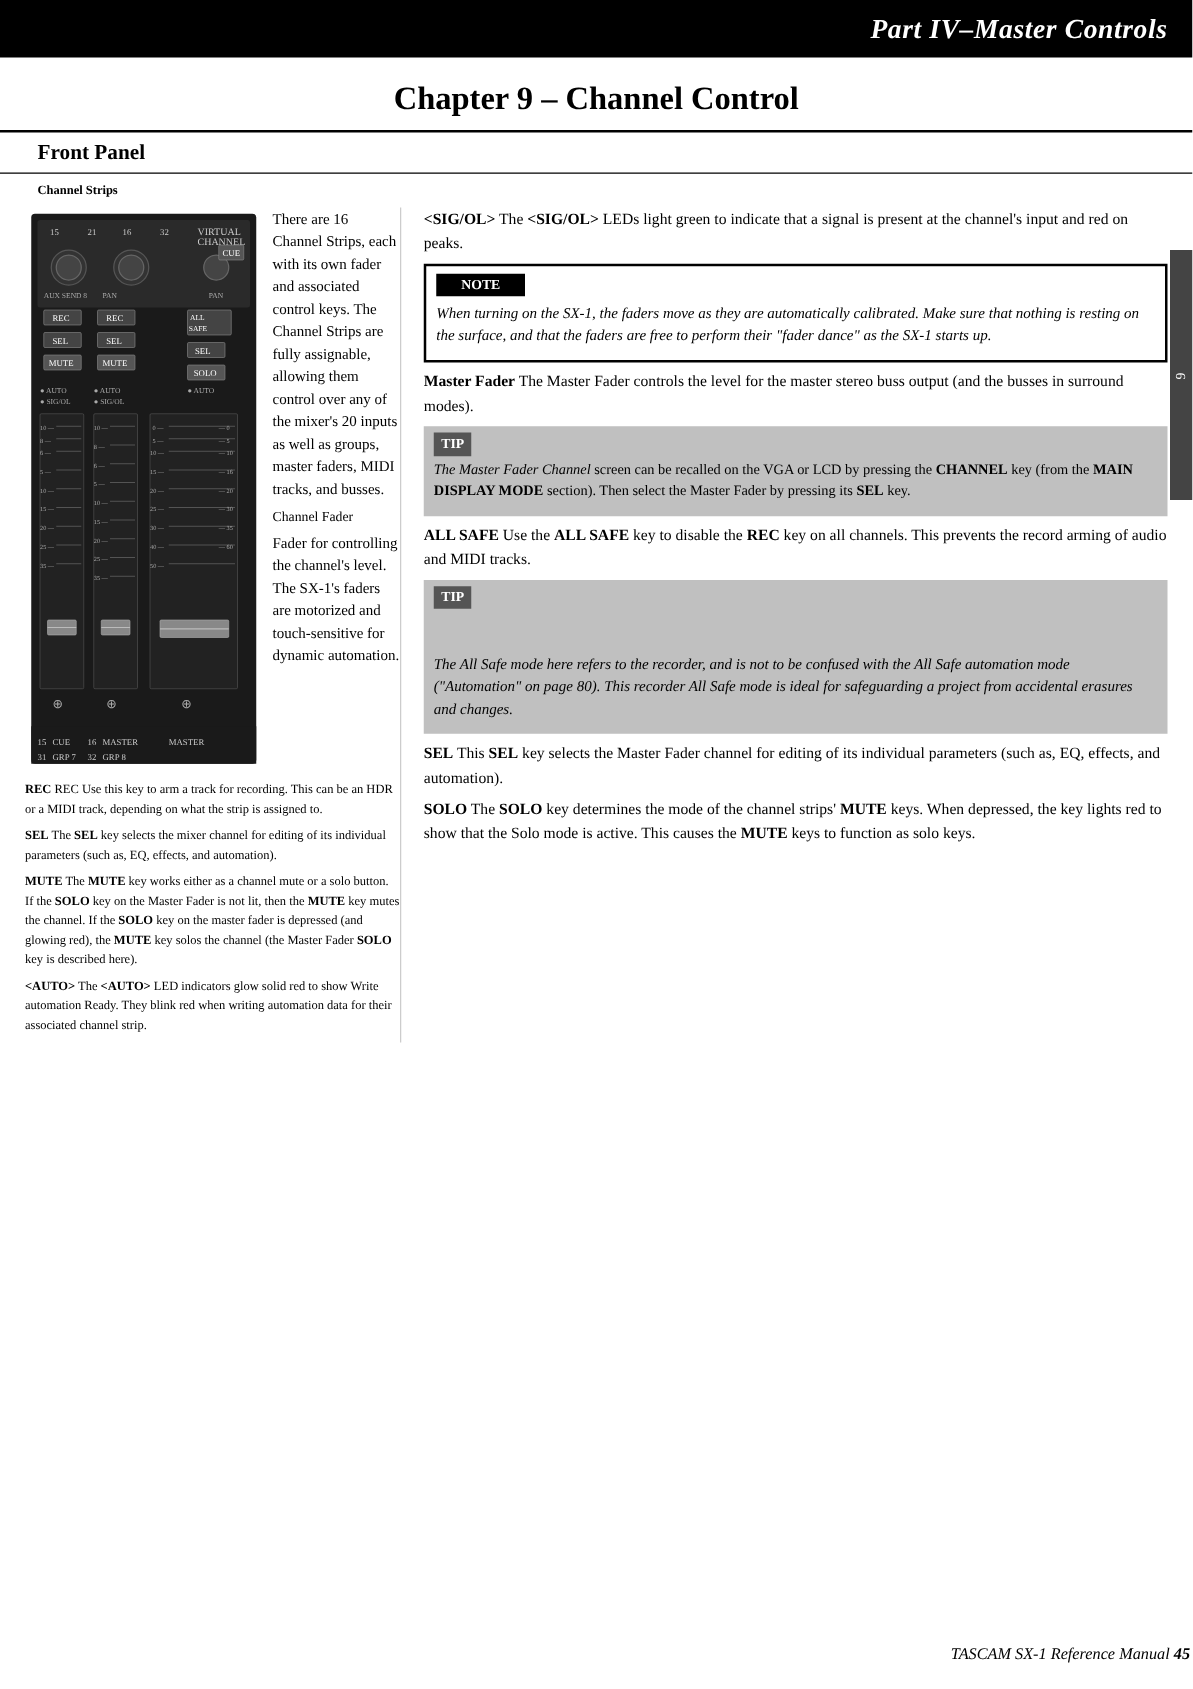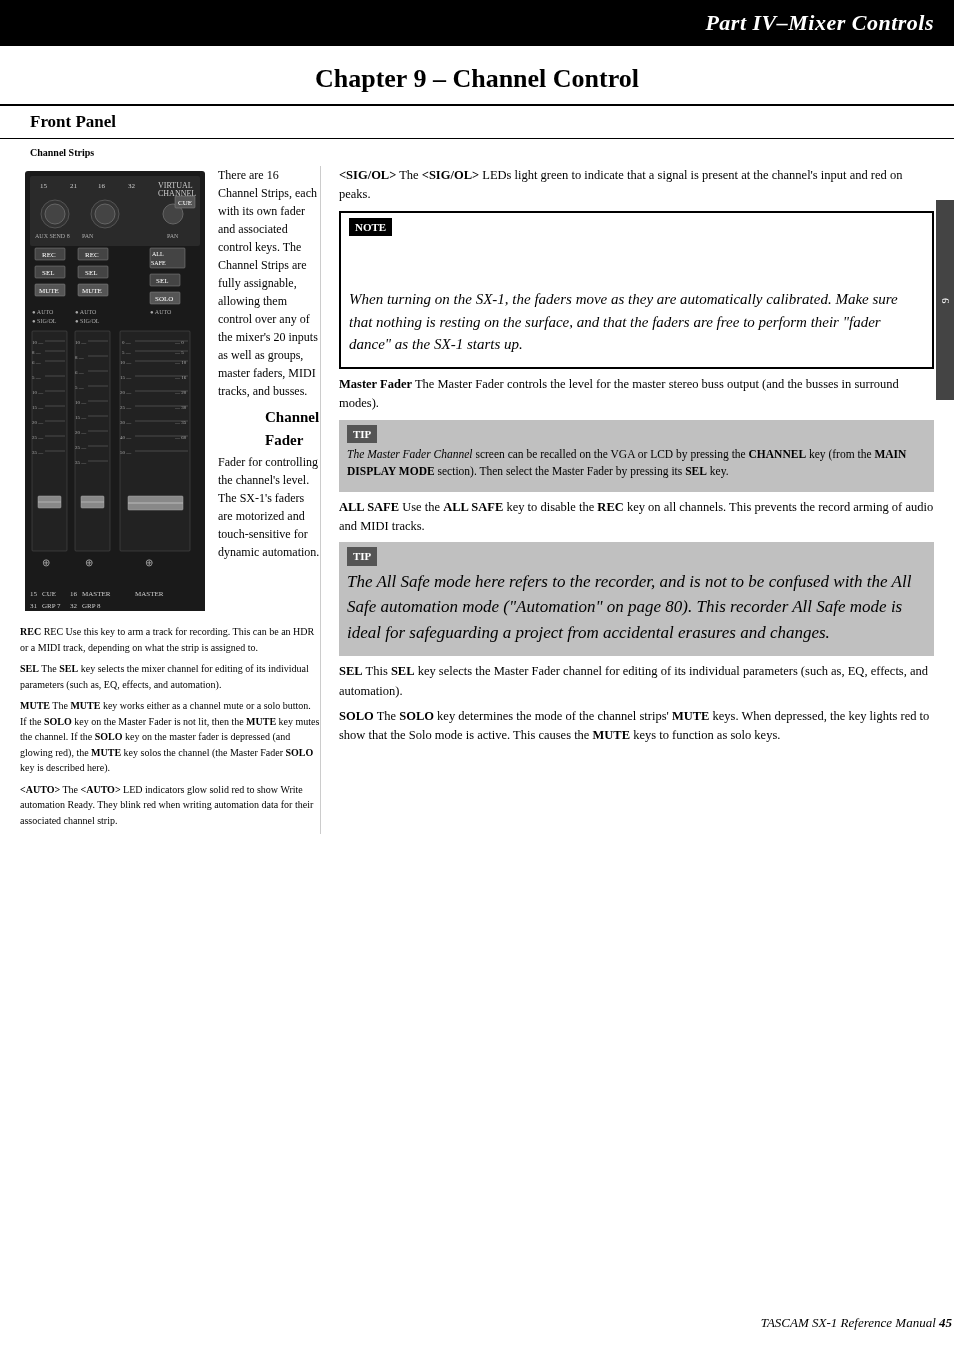--- a/index.html
+++ b/index.html
@@ -61,21 +61,21 @@
       padding: 5px 8px;
       margin: 6px 0;
       font-size: 12px;
       line-height: 1.5;
     }
     .note-label {
       background: #000;
       color: #fff;
       font-weight: bold;
       font-size: 11px;
-      padding: 1px 6px;
+      padding: 1px 20px;
       display: inline-block;
       margin-bottom: 4px;
     }
     .tip-box {
       background: #c0c0c0;
       padding: 5px 8px;
       margin: 6px 0;
       font-size: 11.5px;
       line-height: 1.5;
     }
@@ -102,34 +102,33 @@
     }
     .sidebar-tab-text {
       color: #fff;
       font-size: 11px;
       writing-mode: vertical-rl;
       text-orientation: mixed;
       transform: rotate(180deg);
       letter-spacing: 2px;
     }
     .channel-fader-header {
-      font-size: 15px;
-      font-weight: bold;
+      font-size: 11px;
+      font-weight: normal;
       margin-top: 4px;
       margin-bottom: 2px;
-      margin-left: 47px;
     }
   </style>
 </head>
 <body>
 
 <div class="page-container">
 
   <div class="part-header">
-    <span>Part IV–Mixer Controls</span>
+    <span>Part IV–Master Controls</span>
   </div>
 
   <div class="chapter-header">
     <span>Chapter 9 – Channel Control</span>
   </div>
 
   <div class="section-header">
     <span>Front Panel</span>
   </div>
 
@@ -310,36 +309,36 @@
         <p><span class="bold">&lt;AUTO&gt;</span> The <span class="bold">&lt;AUTO&gt;</span> LED indicators glow solid red to show Write automation Ready. They blink red when writing automation data for their associated channel strip.</p>
       </div>
     </div>
 
     <div style="flex:1; padding-left:18px; border-left: 1px solid #ccc;">
       <div class="right-content">
         <p><span class="bold">&lt;SIG/OL&gt;</span> The <span class="bold">&lt;SIG/OL&gt;</span> LEDs light green to indicate that a signal is present at the channel's input and red on peaks.</p>
 
         <div class="note-box">
           <div class="note-label">NOTE</div>
-          <p style="font-style:italic; font-size:15px;margin-top:48px;">When turning on the SX-1, the faders move as they are automatically calibrated. Make sure that nothing is resting on the surface, and that the faders are free to perform their "fader dance" as the SX-1 starts up.</p>
+          <p style="font-style:italic; font-size:12px;">When turning on the SX-1, the faders move as they are automatically calibrated. Make sure that nothing is resting on the surface, and that the faders are free to perform their "fader dance" as the SX-1 starts up.</p>
         </div>
 
 
         <p><span class="bold">Master Fader</span> The Master Fader controls the level for the master stereo buss output (and the busses in surround modes).</p>
 
         <div class="tip-box">
           <div class="tip-label">TIP</div>
           <p style="font-size:11.5px; font-style:italic;">The Master Fader Channel <span style="font-style:normal;">screen can be recalled on the VGA or LCD by pressing the <span class="bold">CHANNEL</span> key (from the <span class="bold">MAIN DISPLAY MODE</span> section). Then select the Master Fader by pressing its <span class="bold">SEL</span> key.</span></p>
         </div>
 
         <p><span class="bold">ALL SAFE</span> Use the <span class="bold">ALL SAFE</span> key to disable the <span class="bold">REC</span> key on all channels. This prevents the record arming of audio and MIDI tracks.</p>
 
         <div class="tip-box">
           <div class="tip-label">TIP</div>
-          <p style="font-size:17px; font-style:italic;">The All Safe mode here refers to the recorder, and is not to be confused with the All Safe automation mode ("Automation" on page 80). This recorder All Safe mode is ideal for safeguarding a project from accidental erasures and changes.</p>
+          <p style="font-size:12px; font-style:italic;margin-top:32px;">The All Safe mode here refers to the recorder, and is not to be confused with the All Safe automation mode ("Automation" on page 80). This recorder All Safe mode is ideal for safeguarding a project from accidental erasures and changes.</p>
         </div>
 
         <p><span class="bold">SEL</span> This <span class="bold">SEL</span> key selects the Master Fader channel for editing of its individual parameters (such as, EQ, effects, and automation).</p>
 
         <p><span class="bold">SOLO</span> The <span class="bold">SOLO</span> key determines the mode of the channel strips' <span class="bold">MUTE</span> keys. When depressed, the key lights red to show that the Solo mode is active. This causes the <span class="bold">MUTE</span> keys to function as solo keys.</p>
       </div>
     </div>
   </div>
 
   <div style="position:absolute; bottom:20px; right:2px; font-size:13px; font-style:italic;">

